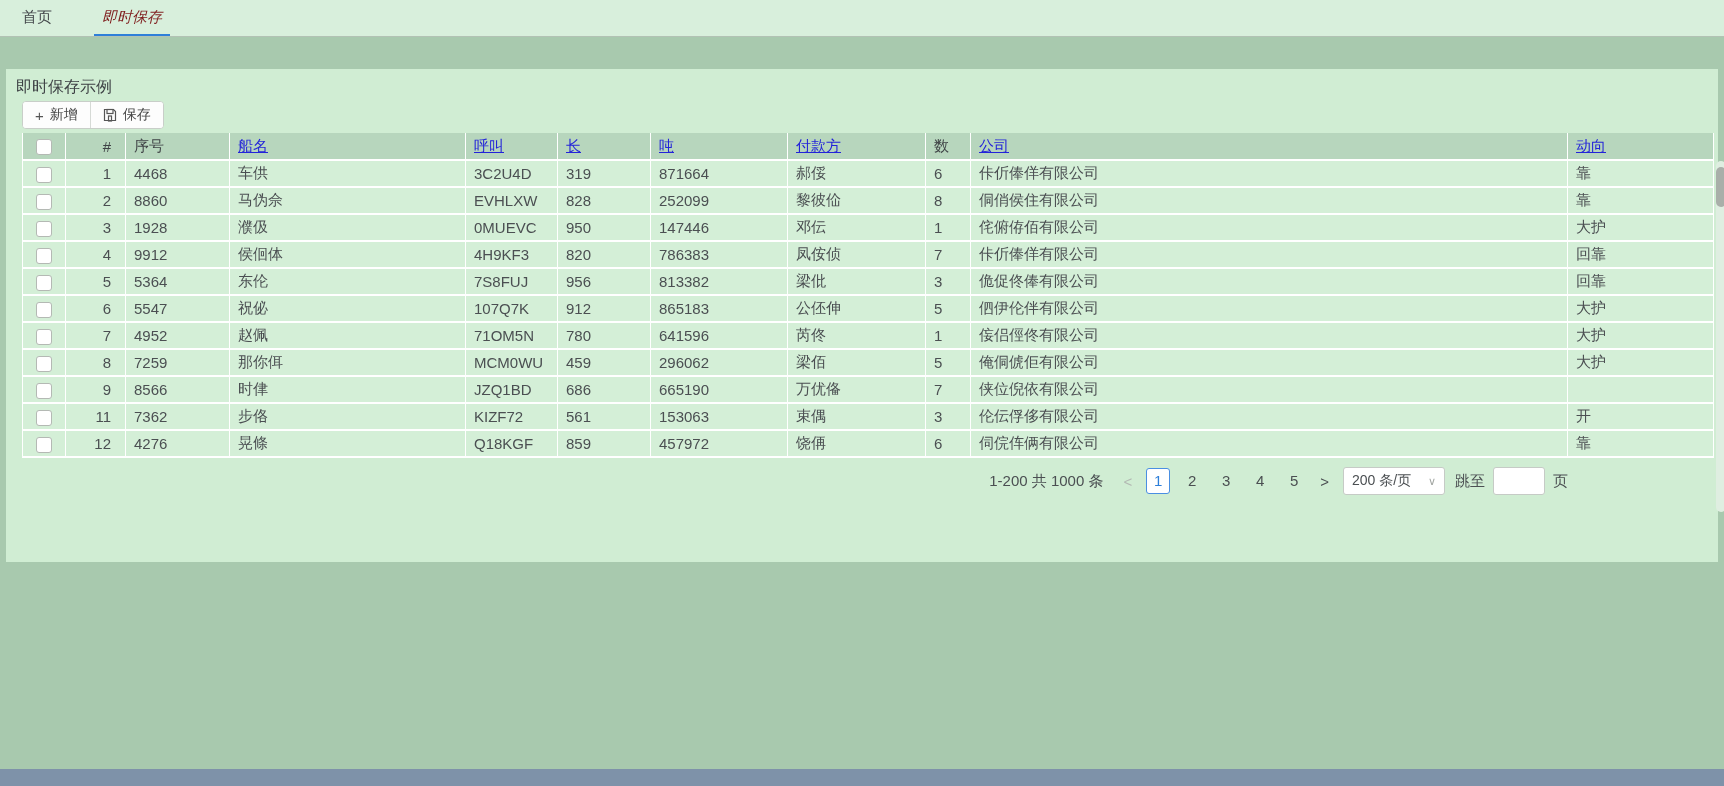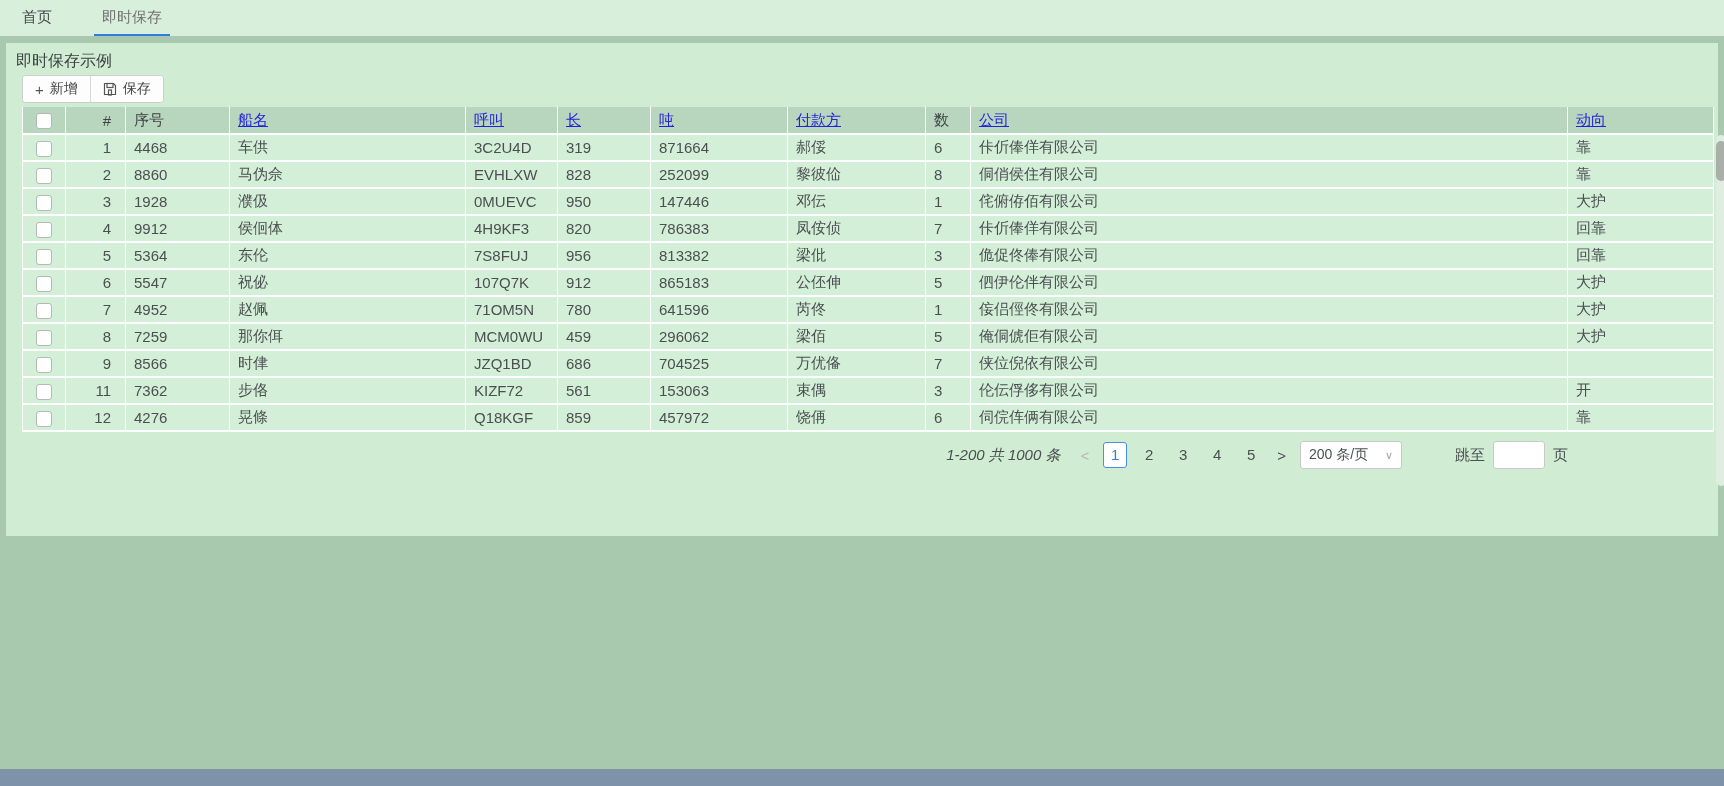--- a/index.html
+++ b/index.html
@@ -12,23 +12,23 @@
   }
   
   .tabbar {
     height:37px; background:#d8efdc; border-bottom:1px solid #b2c2b4;
     display:flex; align-items:stretch; padding-left:14px; gap:34px;
   }
   .tab {
     display:flex; align-items:center; padding:16px 8px; font-size:15px;
     color:#45494c; border-bottom:2px solid transparent; cursor:pointer; white-space:nowrap;
   }
-  .tab.active { color:#737373; border-bottom-color:#2e7fd9; }
-  
-  .content { padding:6px 6px 0 6px; }
+  .tab.active { color:#7f1d1d; border-bottom-color:#2e7fd9;font-style:italic; }
+  
+  .content { padding:32px 6px 0 6px; }
   .panel { background:#d0edd3; height:493px; position:relative; }
   .panel-title { font-size:16px; color:#3d4144; padding:8px 10px 4px 10px; height:30px; }
   .toolbar { padding:2px 0 6px 16px; height:34px; }
   .btn-group { display:inline-flex; border:1px solid #c9cec9; border-radius:4px; overflow:hidden; background:#fdfdfd; }
   .btn {
     display:inline-flex; align-items:center; gap:6px; padding:0 12px; height:26px;
     font-size:14px; color:#454545; background:#fdfdfd; border:none; cursor:pointer;
     font-family:inherit;
   }
   .btn + .btn { border-left:1px solid #d6dad6; }
@@ -60,36 +60,36 @@
   }
   .vscroll .thumb {
     position:absolute; top:6px; left:0; width:10px; height:40px;
     background:#a9afa9; border-radius:5px;
   }
   
   .pagination {
     height:46px; display:flex; align-items:center; justify-content:flex-end;
     padding-right:150px; gap:10px; font-size:15px; color:#4b4f52;
   }
-  .pg-total { margin-right:6px;font-style:italic; }
+  .pg-total { margin-right:6px; }
   .pg-arrow { padding:0 4px; font-size:15px; cursor:pointer; }
   .pg-arrow.prev { color:#b2b8b2; }
   .pg-arrow.next { color:#4b4f52; }
   .pg-page {
     min-width:24px; height:26px; line-height:24px; text-align:center; cursor:pointer;
     border:1px solid transparent; border-radius:3px; padding:0 4px;
   }
   .pg-page.active { background:#fff; border-color:#4a8fe2; color:#2e7fd9; }
   .pg-select {
     width:102px; height:28px; background:#fff; border:1px solid #c6cbc6; border-radius:3px;
     display:flex; align-items:center; justify-content:space-between; padding:0 8px;
     font-size:14px; color:#4b4f52; cursor:pointer;
   }
   .pg-select .caret { color:#a2a6a2; font-size:11px; }
-  .pg-jump { display:flex; align-items:center; gap:8px;margin-left:43px; }
+  .pg-jump { display:flex; align-items:center; gap:8px; }
   .pg-jump input {
     width:52px; height:28px; background:#fff; border:1px solid #c6cbc6; border-radius:3px;
     font-size:14px; padding:0 6px; font-family:inherit;
   }
   
   .footer-bar { position:absolute; left:0; bottom:0; width:1724px; height:17px; background:#7e92a9; }
 </style>
 </head>
 <body>
 
@@ -256,21 +256,21 @@
               <td class="col-company">俺侗俿佢有限公司</td>
               <td class="col-move">大护</td>
             </tr>
             <tr>
               <td class="col-check"><input type="checkbox" class="cbx" style=""></td>
               <td class="col-idx">9</td>
               <td class="col-seq">8566</td>
               <td class="col-ship">时侓</td>
               <td class="col-call">JZQ1BD</td>
               <td class="col-len">686</td>
-              <td class="col-ton">704525</td>
+              <td class="col-ton">665190</td>
               <td class="col-payer">万优俻</td>
               <td class="col-num">7</td>
               <td class="col-company">侠位倪依有限公司</td>
               <td class="col-move"></td>
             </tr>
             <tr>
               <td class="col-check"><input type="checkbox" class="cbx" style=""></td>
               <td class="col-idx">11</td>
               <td class="col-seq">7362</td>
               <td class="col-ship">步佫</td>

